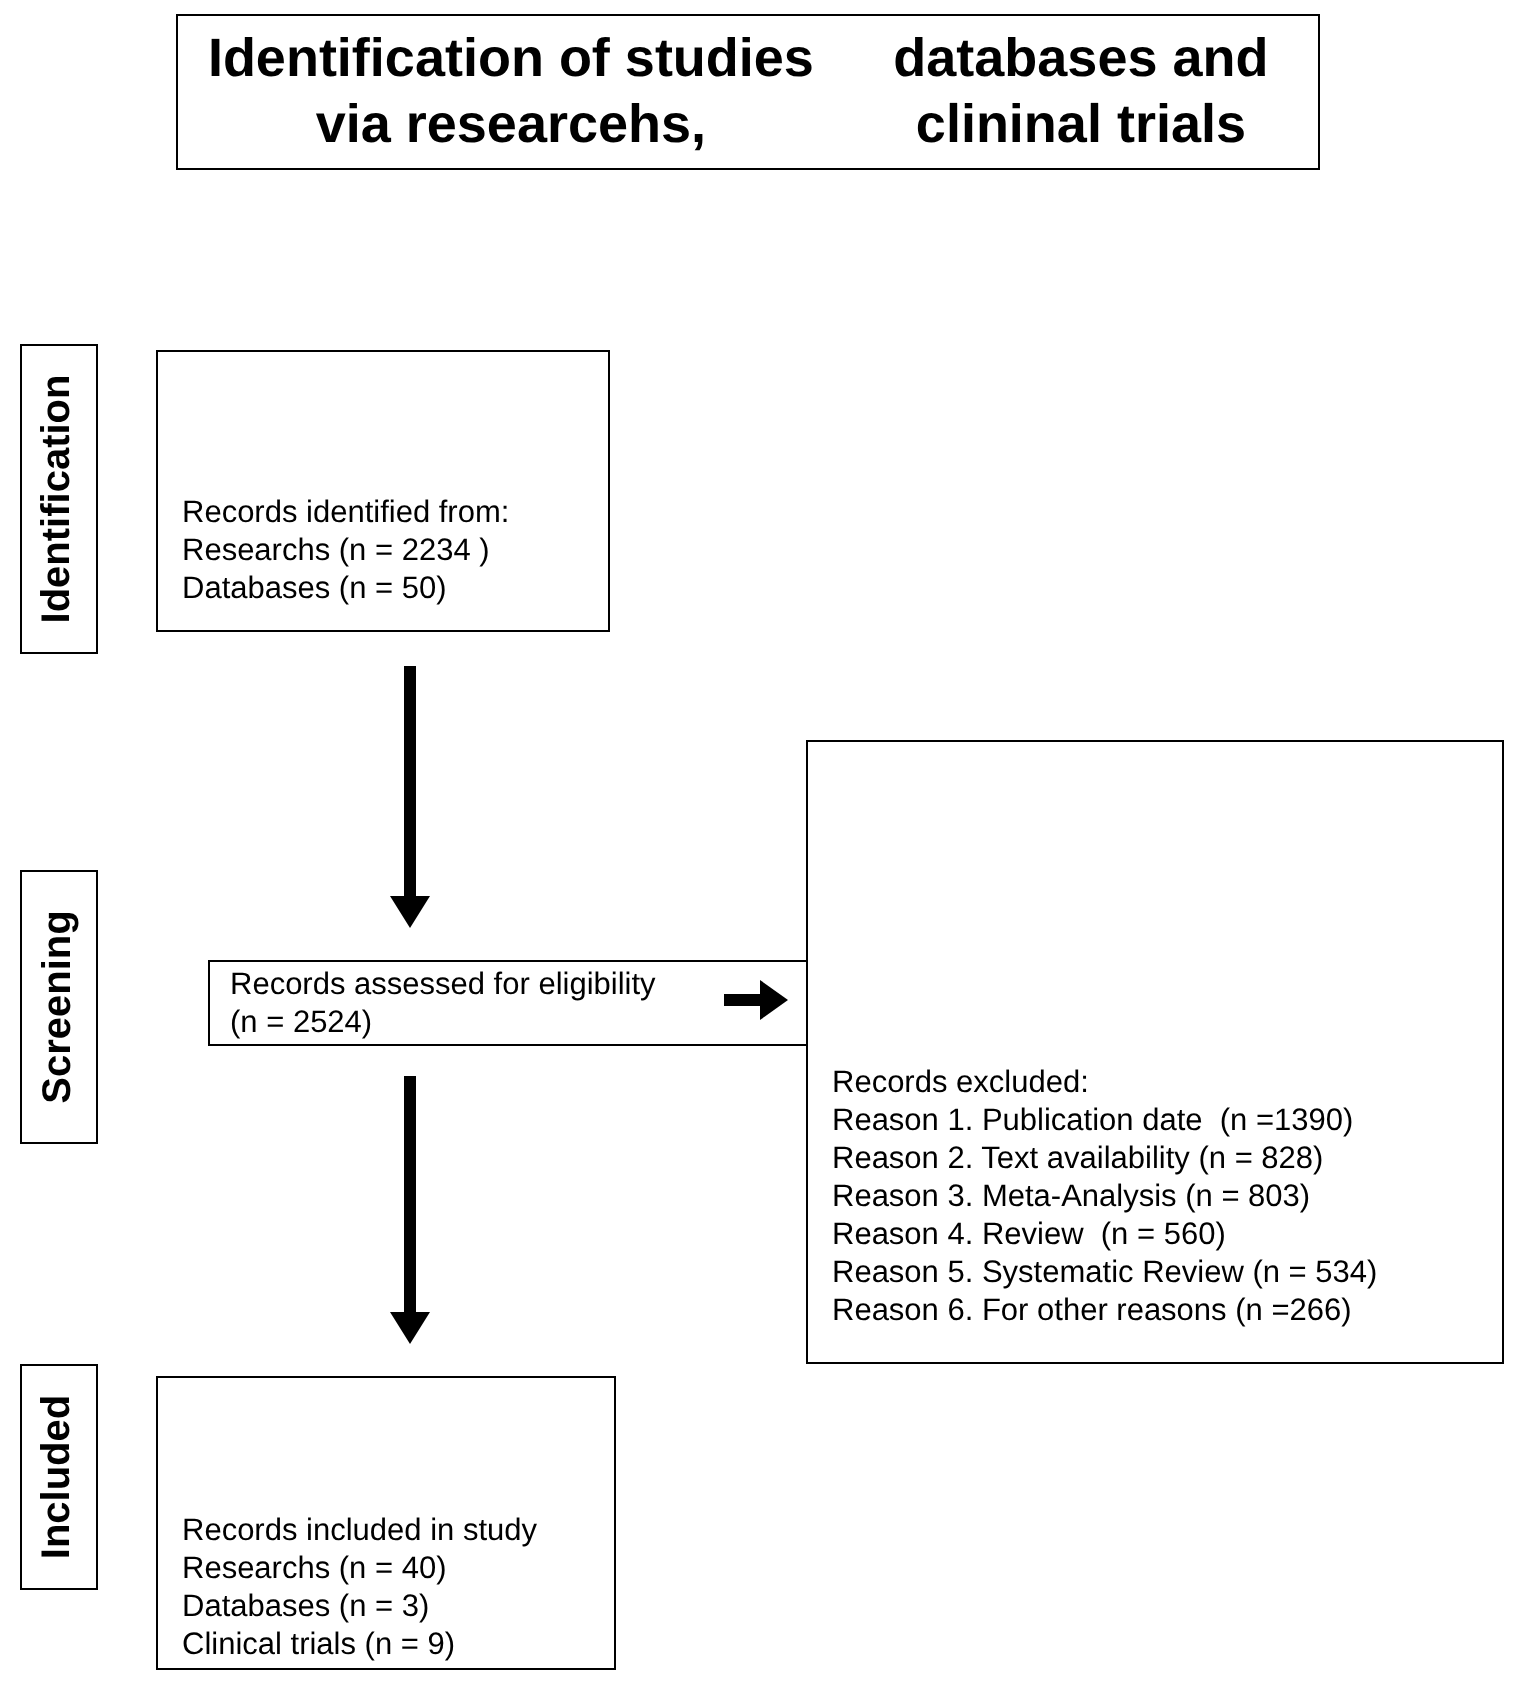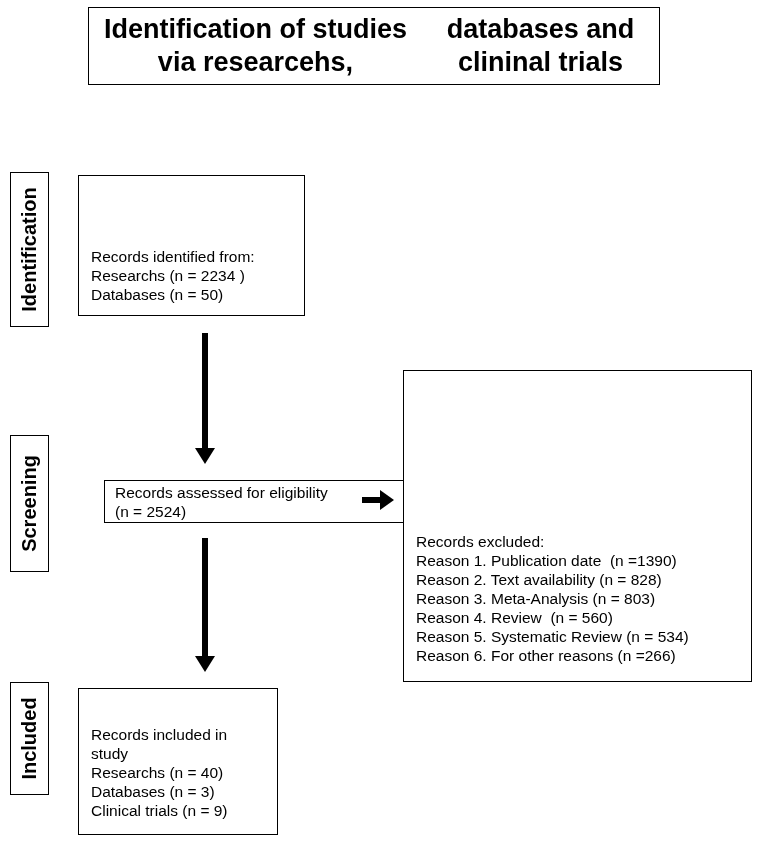--- a/index.html
+++ b/index.html
@@ -73,22 +73,22 @@
     justify-content: center;
     margin-left: 26px;
   }
   #box-excluded {
     left: 403px; top: 370px;
     width: 349px; height: 312px;
     padding: 11px 8px 16px 12px;
   }
   #box-included {
     left: 78px; top: 688px;
-    width: 200px; height: 147px;
-    padding: 10px 10px 14px 12px;
+    width: 230px; height: 147px;
+    padding: 10px 10px 2px 12px;
   }
 
   .arrow-v { position: absolute; }
   .arrow-v .shaft {
     position: absolute;
     left: 50%;
     transform: translateX(-50%);
     width: 6px;
     background: #000000;
   }

